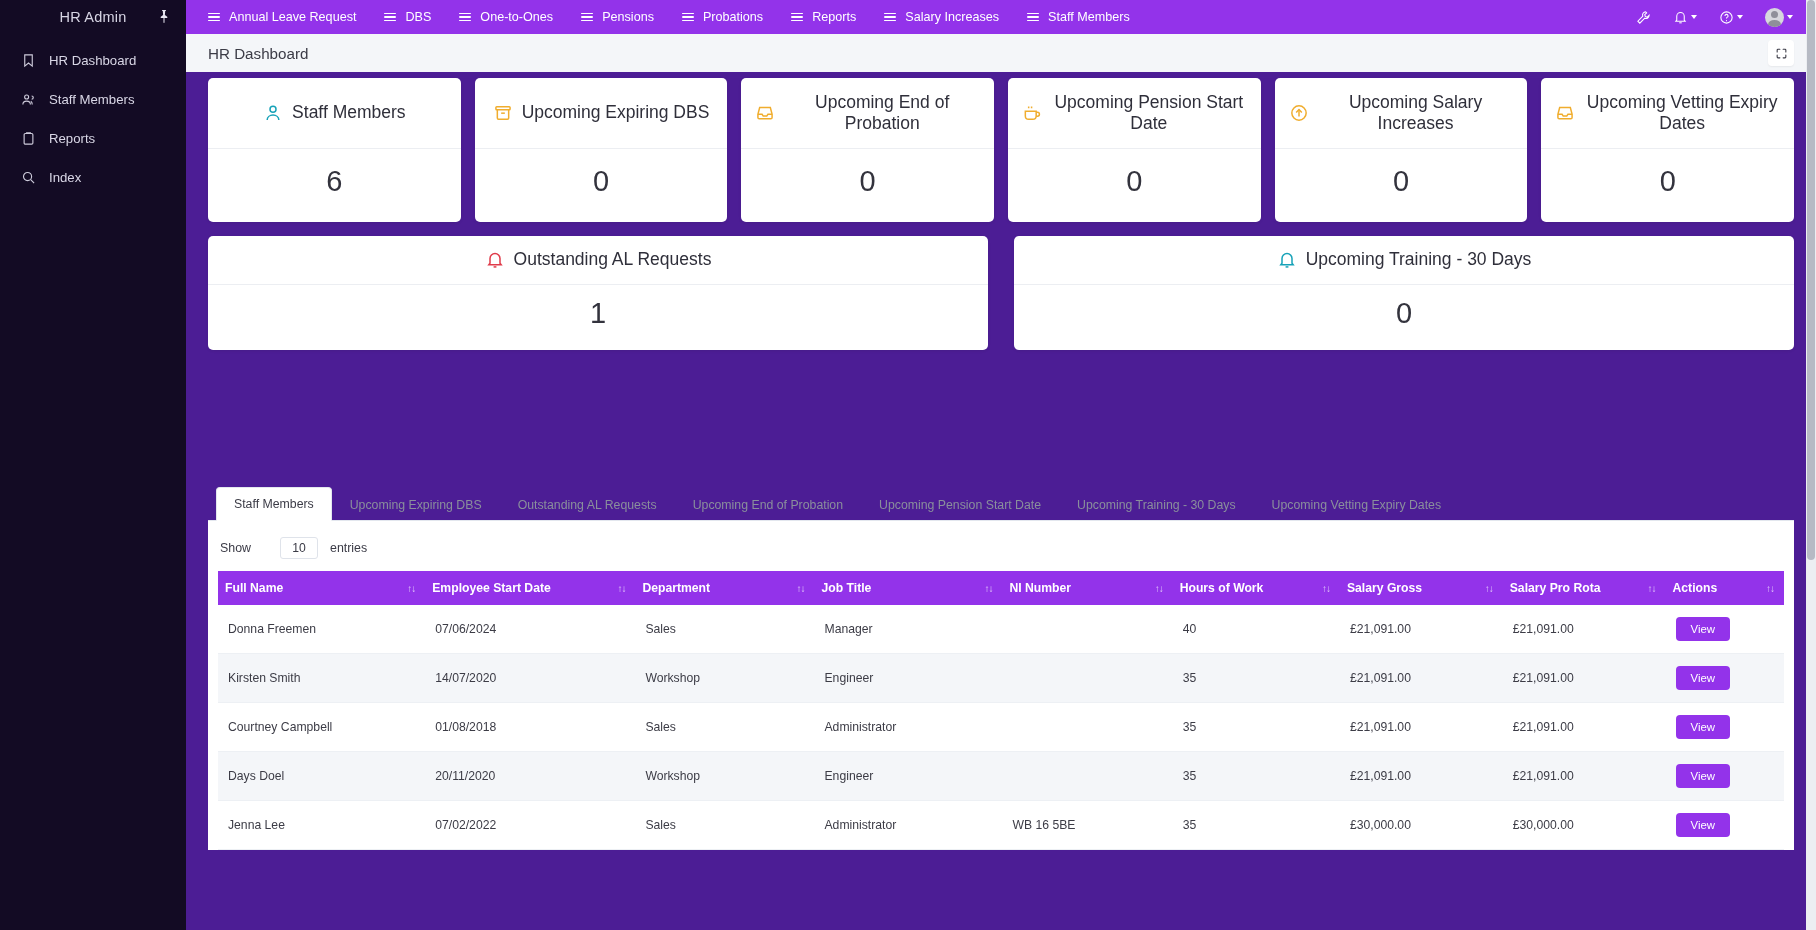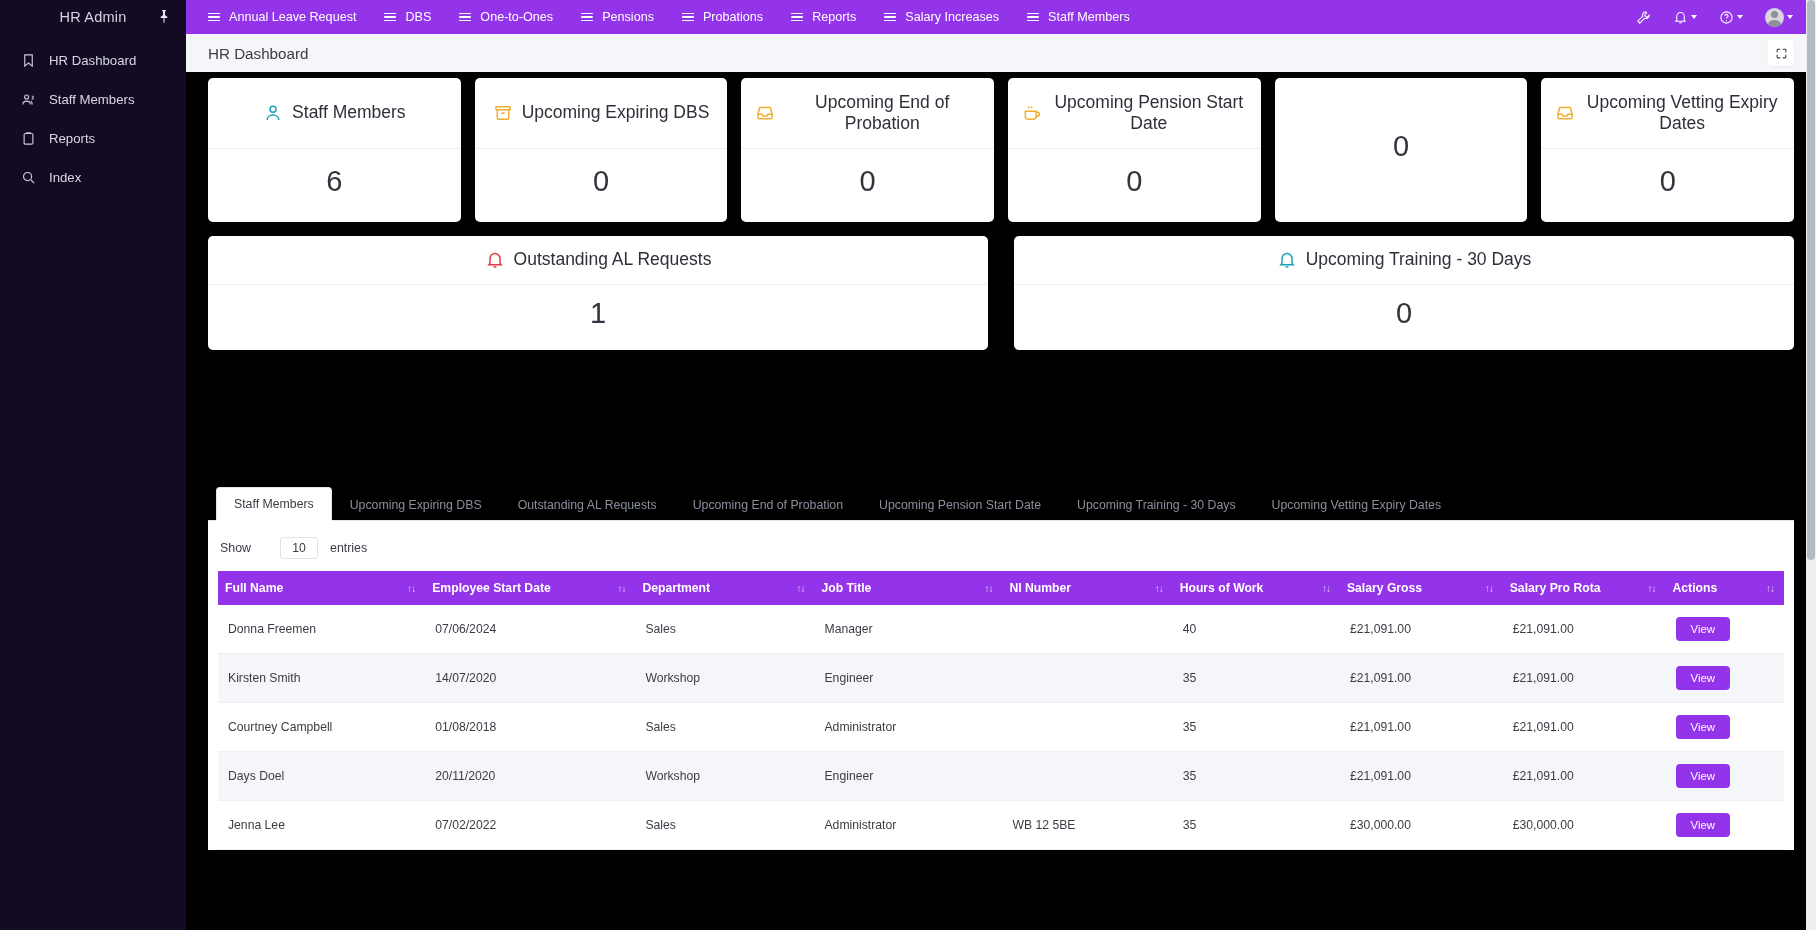--- a/index.html
+++ b/index.html
@@ -30,21 +30,21 @@
   .nav-list { margin-top: 7px; display: flex; flex-direction: column; }
   .nav-item {
     display: flex; align-items: center; gap: 12px;
     padding: 11px 0 11px 20px; font-size: 13.2px; color: #d9d7e6;
     cursor: pointer;
   }
   .nav-ico { width: 17px; height: 17px; flex: 0 0 17px; display:flex; align-items:center; justify-content:center; opacity: .95; }
   .nav-ico svg { width: 15px; height: 15px; }
 
   
-  .main { flex: 1; height: 930px; display: flex; flex-direction: column; background: #000000; position: relative; }
+  .main { flex: 1; height: 930px; display: flex; flex-direction: column; background: #4c1d95; position: relative; }
 
   .topbar {
     height: 34px; background: #9333ea; display: flex; align-items: center;
     padding-left: 12px; padding-right: 6px; gap: 0;
   }
   .topnav { display: flex; align-items: center; flex: 1; gap: 0; }
   .topnav-item {
     display: flex; align-items: center; gap: 9px;
     color: #fff; font-size: 12.6px; padding: 0 18px 0 10px; height: 34px;
     cursor: pointer; white-space: nowrap;
@@ -378,20 +378,30 @@
                   <path d="M17 11.2h1.6a2.3 2.3 0 0 1 0 4.6H17"></path>
                   <path d="M8 4.2v2.2M11.5 4.2v2.2"></path>
                 </svg>
             </span>
             <span class="stat-title">Upcoming Pension Start Date</span>
           </div>
           <div class="stat-value">0</div>
         </div>
 
         <div class="stat-card">
+          <div class="stat-head">
+            <span class="s-ico">
+              <svg viewBox="0 0 24 24" fill="none" stroke="#f0ad2e" stroke-width="1.8">
+                  <circle cx="12" cy="12" r="8.6"></circle>
+                  <path d="M12 16.3V7.9"></path>
+                  <path d="M8.6 11.3 12 7.9l3.4 3.4"></path>
+                </svg>
+            </span>
+            <span class="stat-title">Upcoming Salary Increases</span>
+          </div>
           <div class="stat-value">0</div>
         </div>
 
         <div class="stat-card">
           <div class="stat-head">
             <span class="s-ico">
               <svg viewBox="0 0 24 24" fill="none" stroke="#f0ad2e" stroke-width="1.8">
                   <path d="M3.5 13.5h5l1.4 2.2h4.2l1.4-2.2h5"></path>
                   <path d="M5.6 5.4h12.8l2.1 8.1v4a1.5 1.5 0 0 1-1.5 1.5H5a1.5 1.5 0 0 1-1.5-1.5v-4z"></path>
                 </svg>
@@ -515,21 +525,21 @@
                   <td>35</td>
                   <td>£21,091.00</td>
                   <td>£21,091.00</td>
                   <td><button class="view-btn">View</button></td>
                 </tr>
                 <tr>
                   <td>Jenna Lee</td>
                   <td>07/02/2022</td>
                   <td>Sales</td>
                   <td>Administrator</td>
-                  <td>WB 12 5BE</td>
+                  <td>WB 16 5BE</td>
                   <td>35</td>
                   <td>£30,000.00</td>
                   <td>£30,000.00</td>
                   <td><button class="view-btn">View</button></td>
                 </tr>
               </tbody>
           </table>
         </div>
       </div>
     </div>

